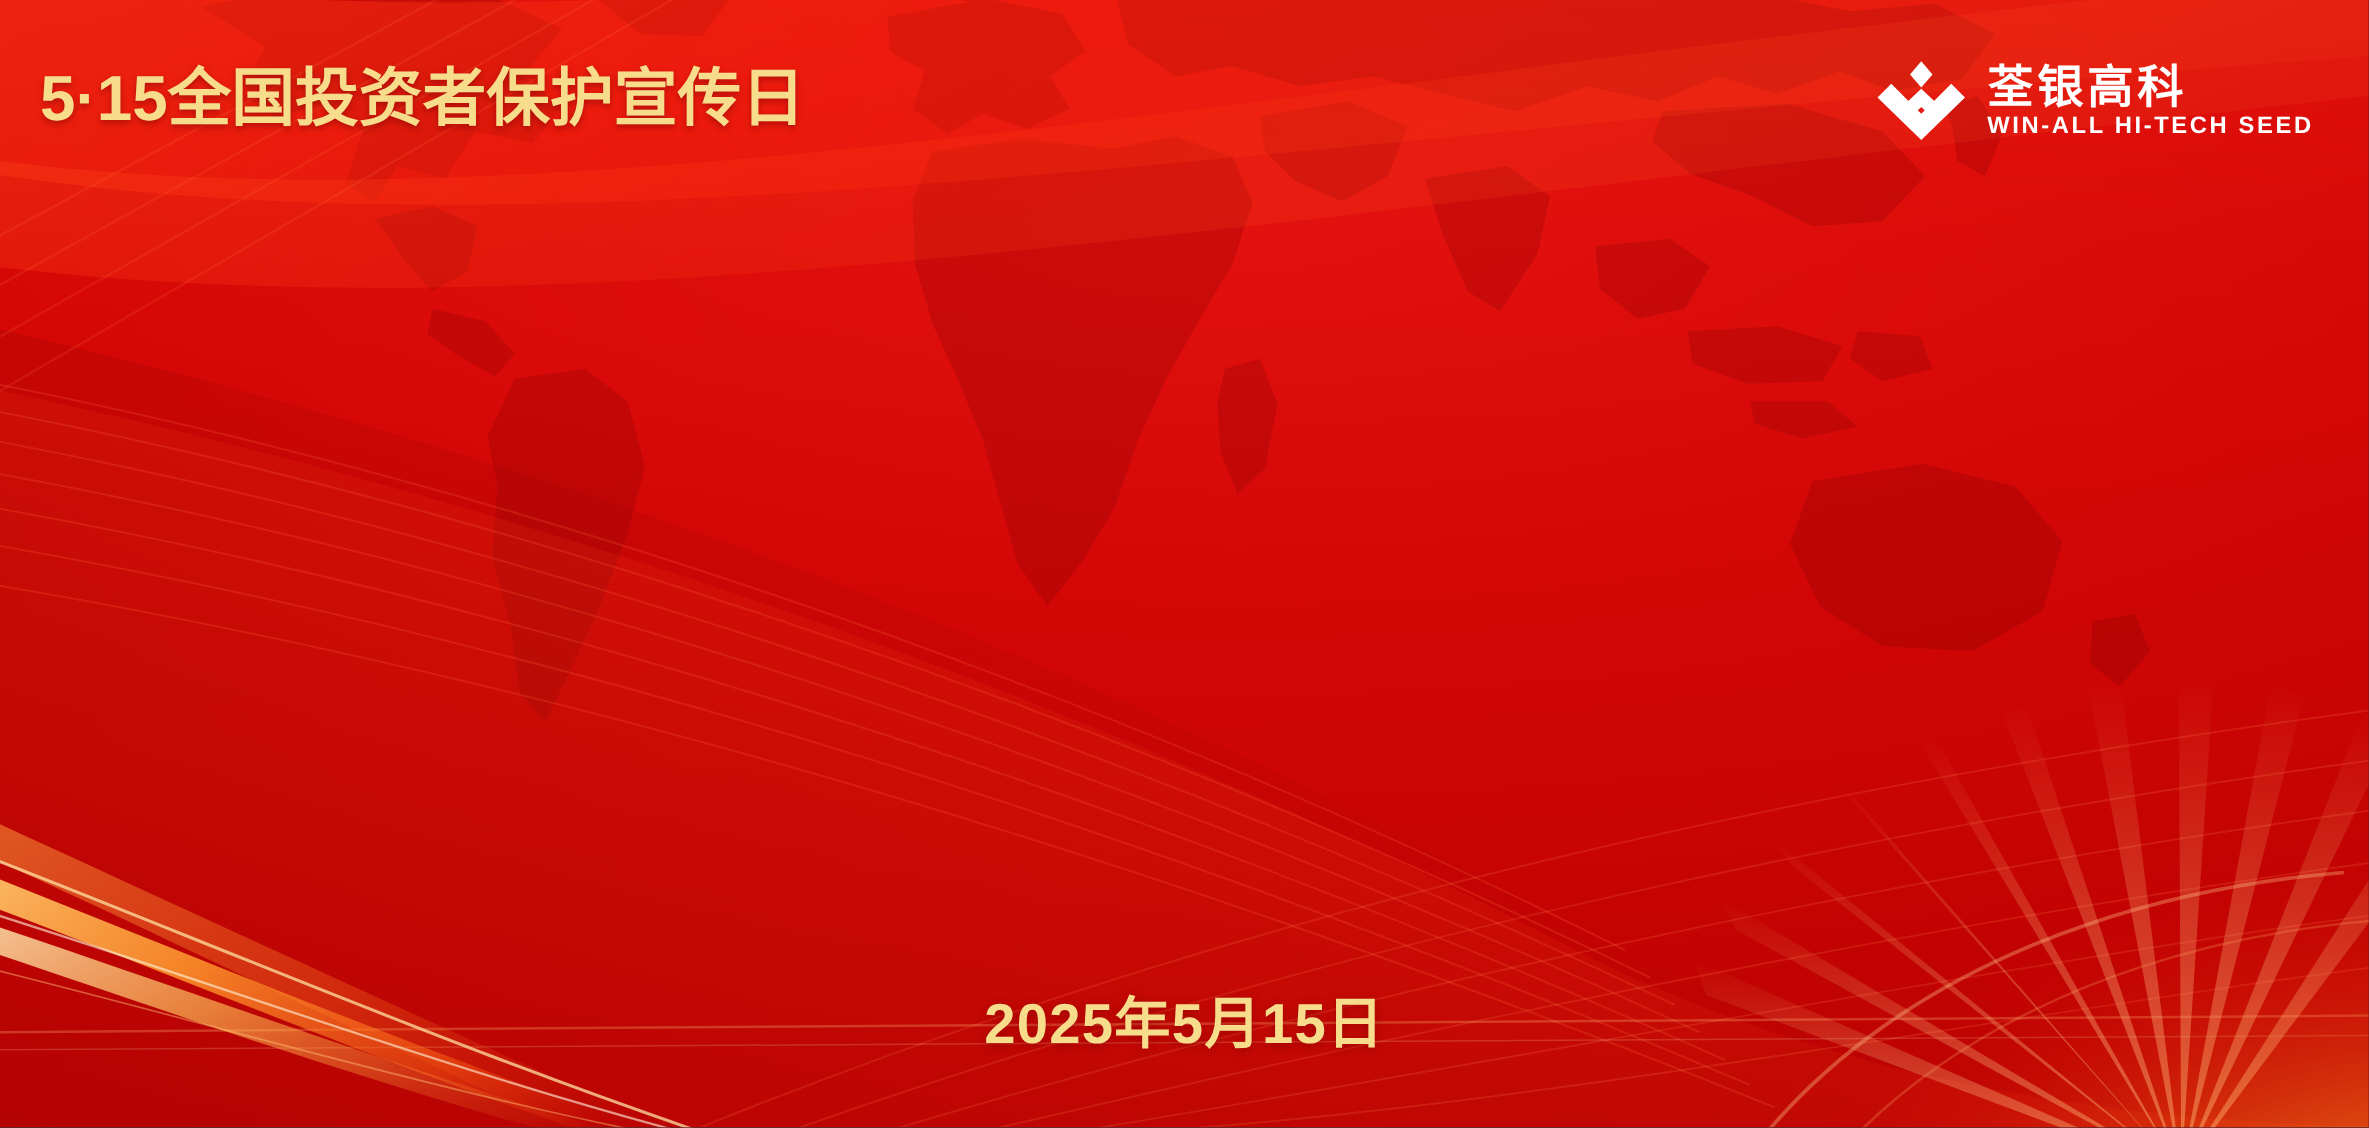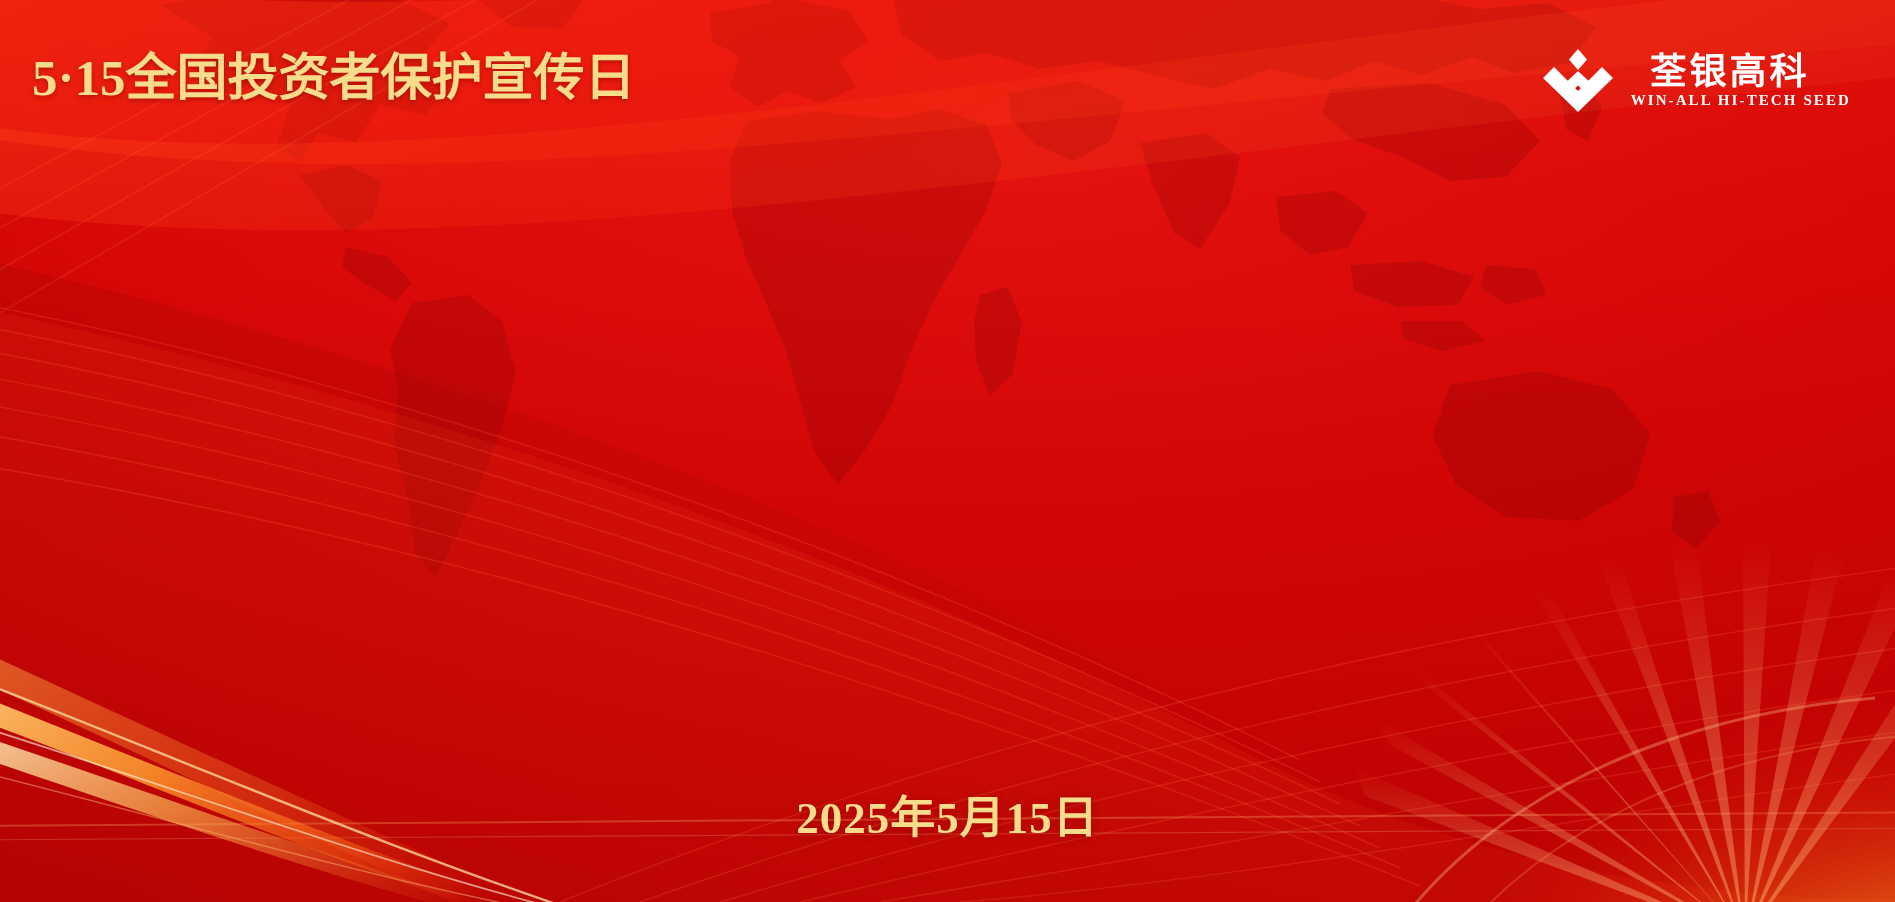--- a/index.html
+++ b/index.html
@@ -9,21 +9,21 @@
     background: #111;
   }
   * { box-sizing: border-box; }
 
   .banner {
     position: relative;
     width: 1895px;
     height: 902px;
     overflow: hidden;
     background: #b91c1c;
-    font-family: Liberation Serif, serif;
+    font-family: Liberation Sans, sans-serif;
   }
 
   
   .bg-base {
     position: absolute;
     inset: 0;
     background:
       radial-gradient(120% 90% at 52% 18%, #e01010 0%, #d30606 42%, #c20303 78%, #b80202 100%);
   }
   .bg-topwash {
@@ -114,24 +114,23 @@
     justify-content: center;
     gap: 3px;
   }
   .logo-cn {
     font-size: 37px;
     line-height: 1;
     font-weight: bold;
     color: #ffffff;
     letter-spacing: 3px;
     white-space: nowrap;
-    margin-left: 19px;
   }
   .logo-en {
-    font-size: 15px;
+    font-size: 19px;
     line-height: 1;
     font-weight: bold;
     color: #ffffff;
     letter-spacing: 2.1px;
     white-space: nowrap;
   }
 
   
   .headline {
     position: absolute;

